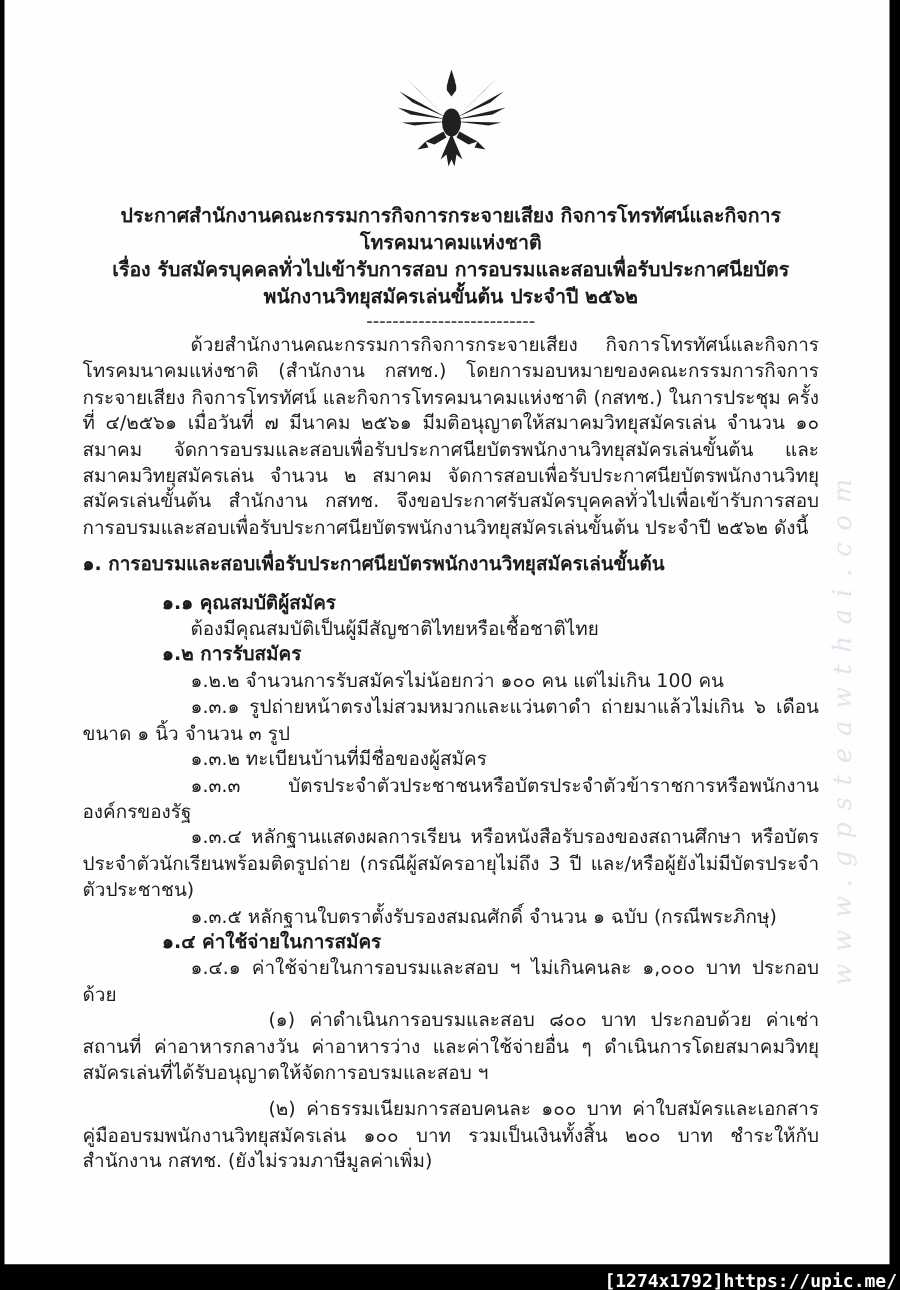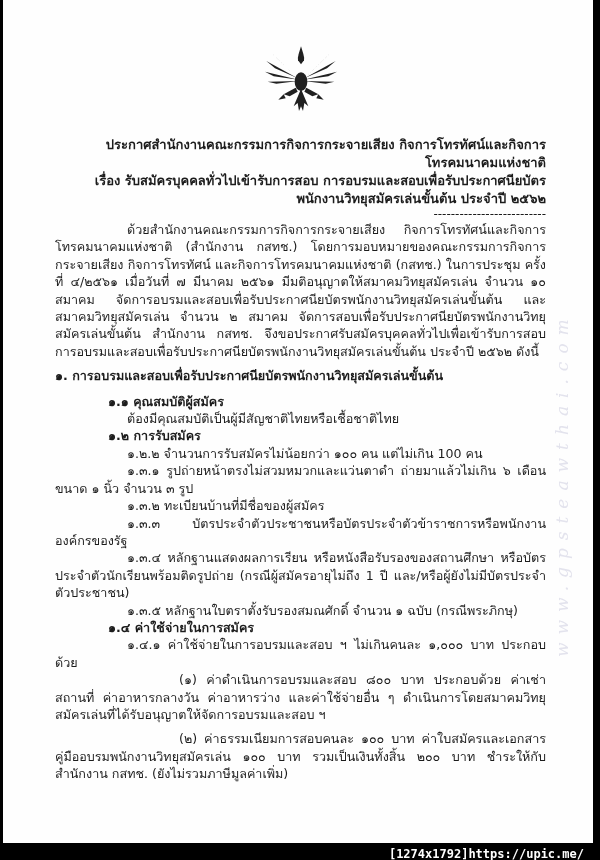--- a/index.html
+++ b/index.html
@@ -6,21 +6,21 @@
   body{
     width:600px;height:860px;background:#000;position:relative;overflow:hidden;
     font-family:"DejaVu Sans","Liberation Sans",sans-serif;
   }
   .page{
     position:absolute;left:3px;top:0;right:7px;bottom:17px;
     background:#fefefe;color:#1c1c1c;overflow:hidden;
   }
   .content{padding:0 47px 0 52px;}
   .emblem-wrap{text-align:center;margin-top:40px;height:88px;}
-  .title-block{text-align:right;margin-top:8px;font-weight:bold;font-size:13px;line-height:18px;}
+  .title-block{text-align:center;margin-top:8px;font-weight:bold;font-size:13px;line-height:18px;}
   .title-block p{margin:0;}
   .divider{font-weight:normal;font-size:12px;line-height:13px;letter-spacing:0;}
   .doc-body{font-size:12.6px;line-height:17.4px;}
   .doc-body p{margin:0;text-align:justify;}
   .intro{text-indent:72px;}
   .sec-head{font-weight:bold;margin-top:7px !important;margin-bottom:8px !important;text-align:left !important;}
   .sub-head{font-weight:bold;padding-left:53px;text-align:right;}
   .ind{text-indent:72px;}
   .ind2{text-indent:124px;}
   .gap{margin-top:7px !important;}
@@ -30,21 +30,21 @@
     font-family:"DejaVu Serif","Liberation Serif",serif;
     font-style:italic;font-size:17px;letter-spacing:8px;
     color:#e3e3ed;white-space:nowrap;
   }
   .footer-bar{
     position:absolute;left:0;right:0;bottom:0;height:17px;background:#000;
     text-align:right;
   }
   .footer-bar span{
     color:#fff;font-family:"DejaVu Sans Mono","Liberation Mono",monospace;
-    font-weight:bold;font-size:12px;line-height:17px;padding-right:16px;
+    font-weight:bold;font-size:12px;line-height:17px;padding-right:2px;
   }
 </style>
 </head>
 <body>
 
 <div class="page">
   <div class="content">
 
     <div class="emblem-wrap">
       <svg width="80" height="86" viewBox="0 0 120 110" aria-hidden="true">
@@ -93,21 +93,21 @@
 
       <p class="sub-head">๑.๑  คุณสมบัติผู้สมัคร</p>
       <p class="ind">ต้องมีคุณสมบัติเป็นผู้มีสัญชาติไทยหรือเชื้อชาติไทย</p>
 
       <p class="sub-head">๑.๒  การรับสมัคร</p>
       <p class="ind">๑.๒.๒  จำนวนการรับสมัครไม่น้อยกว่า ๑๐๐ คน แต่ไม่เกิน 100 คน</p>
 
       <p class="ind">๑.๓.๑  รูปถ่ายหน้าตรงไม่สวมหมวกและแว่นตาดำ ถ่ายมาแล้วไม่เกิน ๖ เดือน ขนาด ๑ นิ้ว  จำนวน ๓ รูป</p>
       <p class="ind">๑.๓.๒  ทะเบียนบ้านที่มีชื่อของผู้สมัคร</p>
       <p class="ind">๑.๓.๓  บัตรประจำตัวประชาชนหรือบัตรประจำตัวข้าราชการหรือพนักงานองค์กรของรัฐ</p>
-      <p class="ind">๑.๓.๔  หลักฐานแสดงผลการเรียน หรือหนังสือรับรองของสถานศึกษา หรือบัตรประจำตัวนักเรียนพร้อมติดรูปถ่าย (กรณีผู้สมัครอายุไม่ถึง 1 ปี และ/หรือผู้ยังไม่มีบัตรประจำตัวประชาชน)</p>
+      <p class="ind">๑.๓.๔  หลักฐานแสดงผลการเรียน หรือหนังสือรับรองของสถานศึกษา หรือบัตรประจำตัวนักเรียนพร้อมติดรูปถ่าย (กรณีผู้สมัครอายุไม่ถึง 3 ปี และ/หรือผู้ยังไม่มีบัตรประจำตัวประชาชน)</p>
       <p class="ind">๑.๓.๕  หลักฐานใบตราตั้งรับรองสมณศักดิ์ จำนวน ๑ ฉบับ (กรณีพระภิกษุ)</p>
 
       <p class="sub-head">๑.๔  ค่าใช้จ่ายในการสมัคร</p>
       <p class="ind">๑.๔.๑  ค่าใช้จ่ายในการอบรมและสอบ ฯ ไม่เกินคนละ ๑,๐๐๐ บาท ประกอบด้วย</p>
       <p class="ind2">(๑)  ค่าดำเนินการอบรมและสอบ ๘๐๐ บาท ประกอบด้วย ค่าเช่าสถานที่ ค่าอาหารกลางวัน ค่าอาหารว่าง และค่าใช้จ่ายอื่น ๆ ดำเนินการโดยสมาคมวิทยุสมัครเล่นที่ได้รับอนุญาตให้จัดการอบรมและสอบ ฯ</p>
       <p class="ind2 gap">(๒)  ค่าธรรมเนียมการสอบคนละ ๑๐๐ บาท ค่าใบสมัครและเอกสารคู่มืออบรมพนักงานวิทยุสมัครเล่น ๑๐๐ บาท รวมเป็นเงินทั้งสิ้น ๒๐๐ บาท ชำระให้กับสำนักงาน กสทช. (ยังไม่รวมภาษีมูลค่าเพิ่ม)</p>
     </div>
 
   </div>
 

